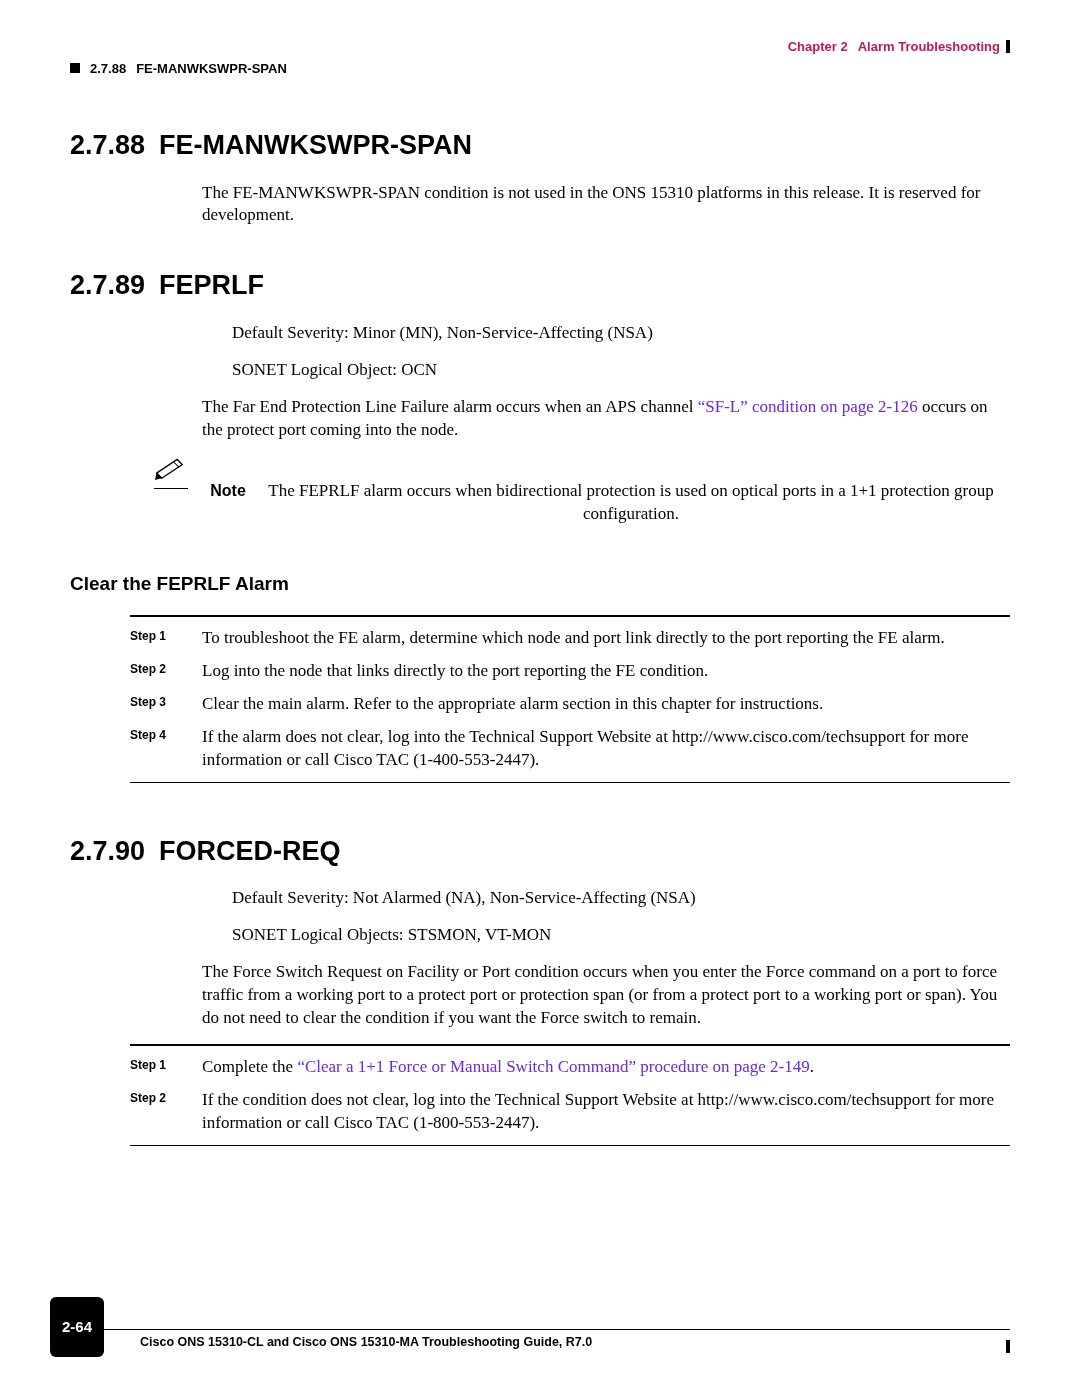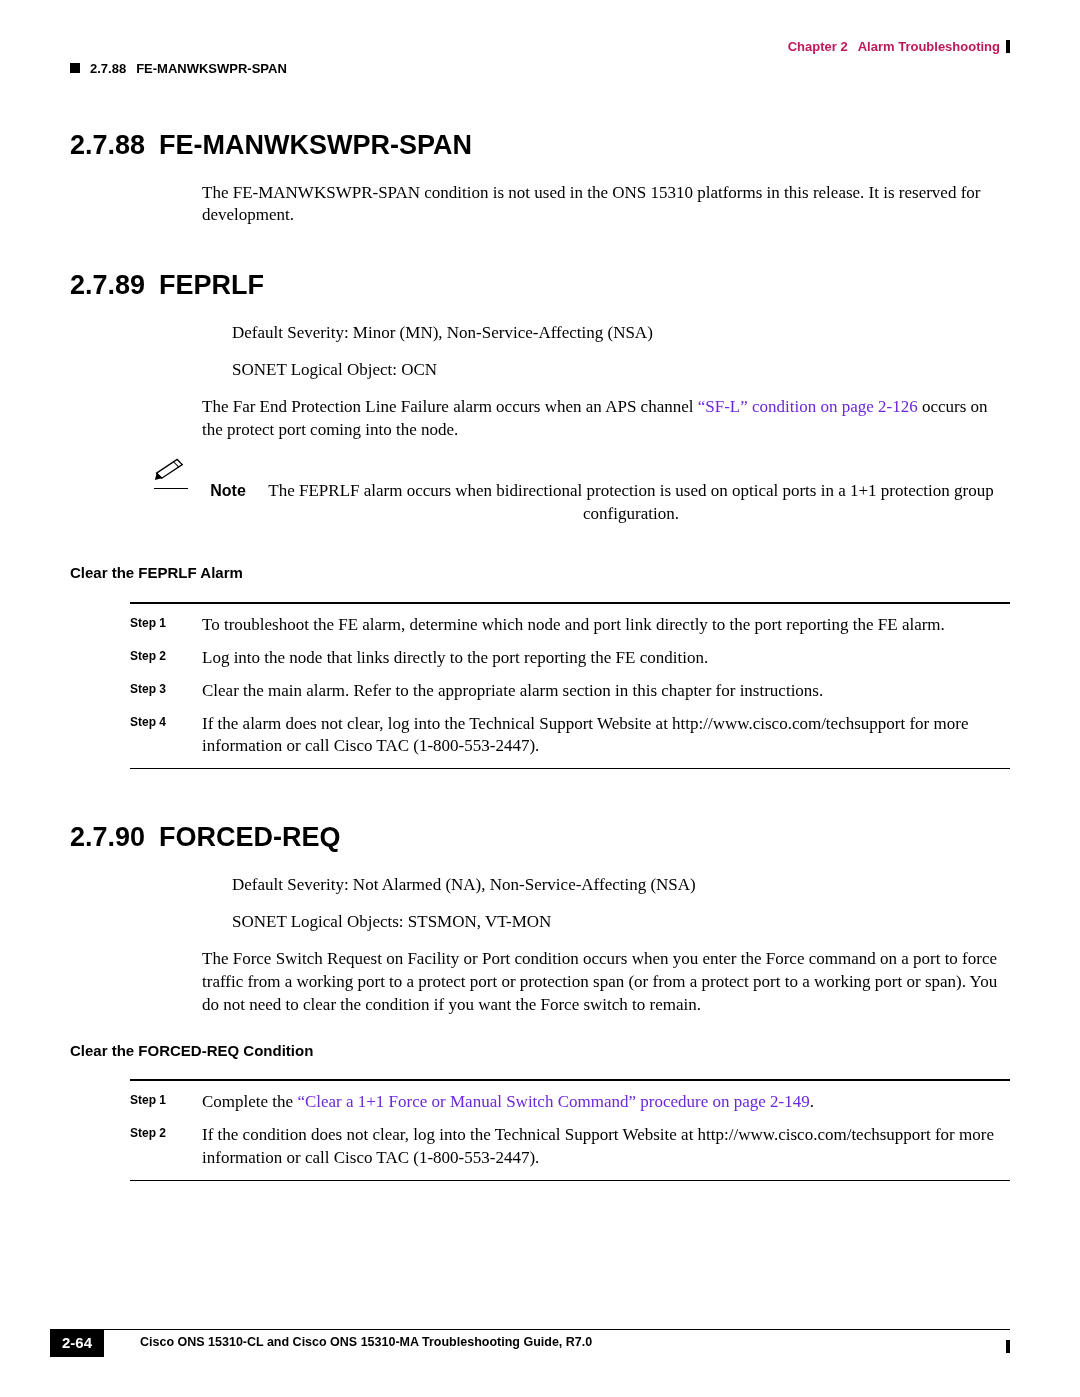--- a/index.html
+++ b/index.html
@@ -57,22 +57,22 @@
   h1.section .num { margin-right: 14px; }
   .body-col {
     margin-left: 132px;
     font-family: Liberation Serif, serif;
   }
   .para { margin-bottom: 14px; }
   .indent-body { margin-left: 30px; }
   h2.subhead {
     font-family: Arial, Helvetica, sans-serif;
     font-weight: bold;
-    font-size: 15px;
-    margin-top: 24px;
+    font-size: 19px;
+    margin-top: 32px;
     margin-bottom: 18px;
   }
   .link { color: #6d28d9; margin-top: 46px; }
   .note-under {
     border-bottom: 1px solid #000;
     width: 34px;
     margin-top: 1px;
   }
   .note-flex {
     display:flex;
@@ -132,25 +132,26 @@
     font-weight: bold;
     font-size: 12.5px;
     margin-left: 70px;
   }
   .page-num-box {
     background: #000;
     color: #fff;
     font-family: Arial, Helvetica, sans-serif;
     font-weight: bold;
     font-size: 15px;
-    padding: 4px 12px;
+    padding: 20px 12px;
     display: inline-block;
     position: absolute;
     left: -20px;
     bottom: -6px;
+    border-radius: 6px;
   }
   .footer-end-bar {
     width:4px; height:13px; background:#000;
     position:absolute; right:0; top:6px;
   }
   .spacer-lg { height: 40px; }
   .spacer-md { height: 26px; }
   .spacer-sm { height: 14px; }
 </style>
 </head>
@@ -219,37 +220,36 @@
     <div class="step-row">
       <div class="step-label">Step 2</div>
       <div class="step-body">Log into the node that links directly to the port reporting the FE condition.</div>
     </div>
     <div class="step-row">
       <div class="step-label">Step 3</div>
       <div class="step-body">Clear the main alarm. Refer to the appropriate alarm section in this chapter for instructions.</div>
     </div>
     <div class="step-row">
       <div class="step-label">Step 4</div>
-      <div class="step-body">If the alarm does not clear, log into the Technical Support Website at http://www.cisco.com/techsupport for more information or call Cisco TAC (1-800-553-2447).</div>
+      <div class="step-body">If the alarm does not clear, log into the Technical Support Website at http://www.cisco.com/techsupport for more information or call Cisco TAC (1-400-553-2447).</div>
     </div>
     <hr class="steps-rule-thin">
   </div>
 
   <div class="spacer-lg"></div>
 
   <h1 class="section">
     <span class="num">2.7.90</span><span>FORCED-REQ</span>
   </h1>
   <div class="body-col">
     <div class="indent-body para">Default Severity: Not Alarmed (NA), Non-Service-Affecting (NSA)</div>
     <div class="indent-body para">SONET Logical Objects: STSMON, VT-MON</div>
     <p class="para">The Force Switch Request on Facility or Port condition occurs when you enter the Force command on a port to force traffic from a working port to a protect port or protection span (or from a protect port to a working port or span). You do not need to clear the condition if you want the Force switch to remain.</p>
   </div>
 
-  <h2 class="subhead">Clear the FORCED-REQ Condition</h2>
   <div class="steps-wrap">
     <hr class="steps-rule">
     <div class="step-row">
       <div class="step-label">Step 1</div>
       <div class="step-body">
         <span>Complete the </span><span class="link">“Clear a 1+1 Force or Manual Switch Command” procedure on page 2-149</span><span>.</span>
       </div>
     </div>
     <div class="step-row">
       <div class="step-label">Step 2</div>

